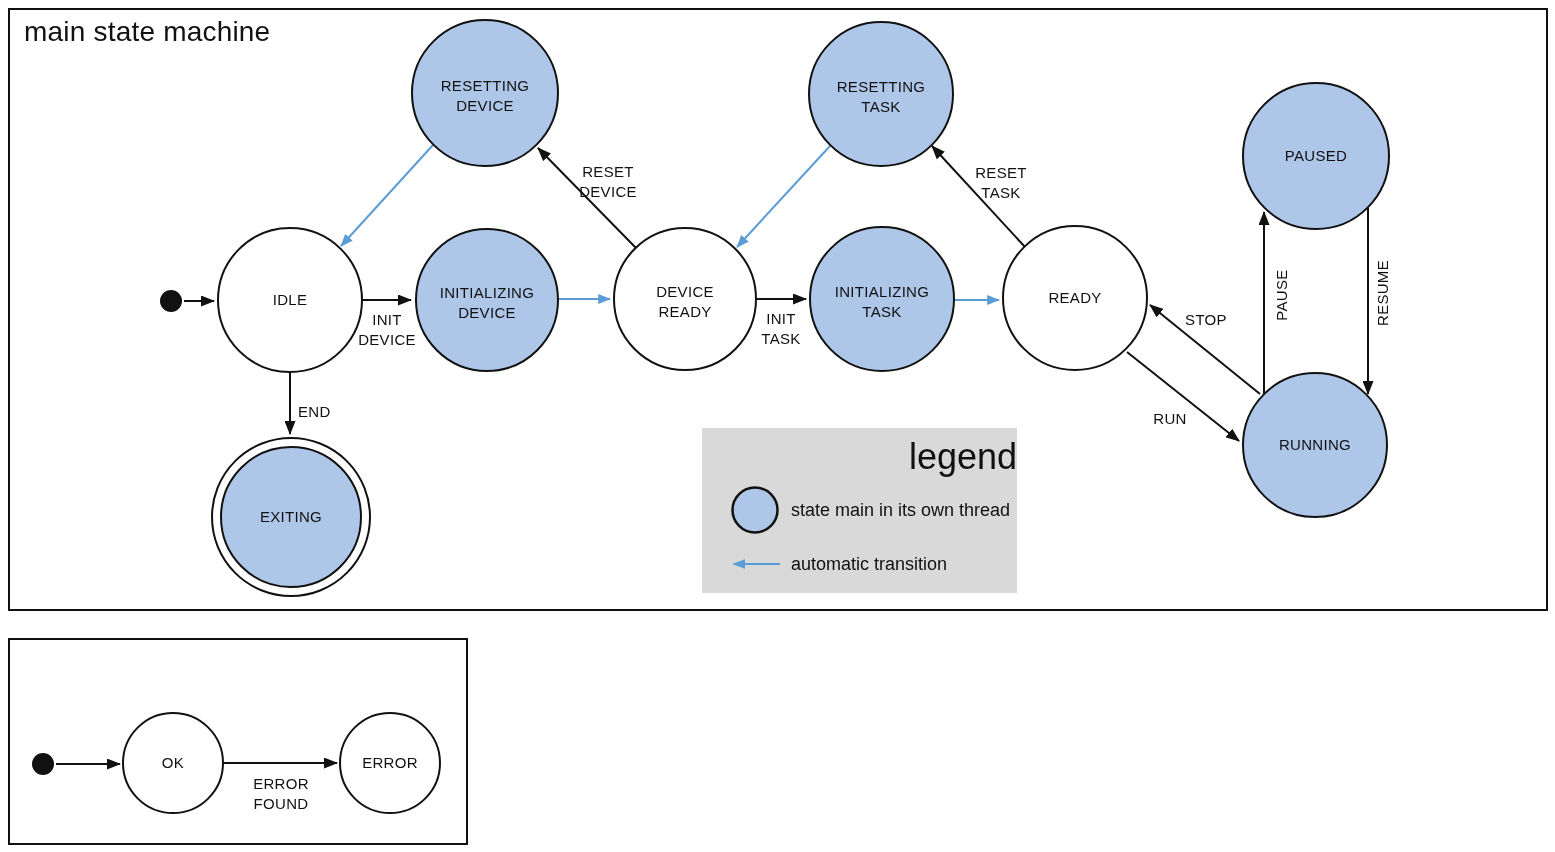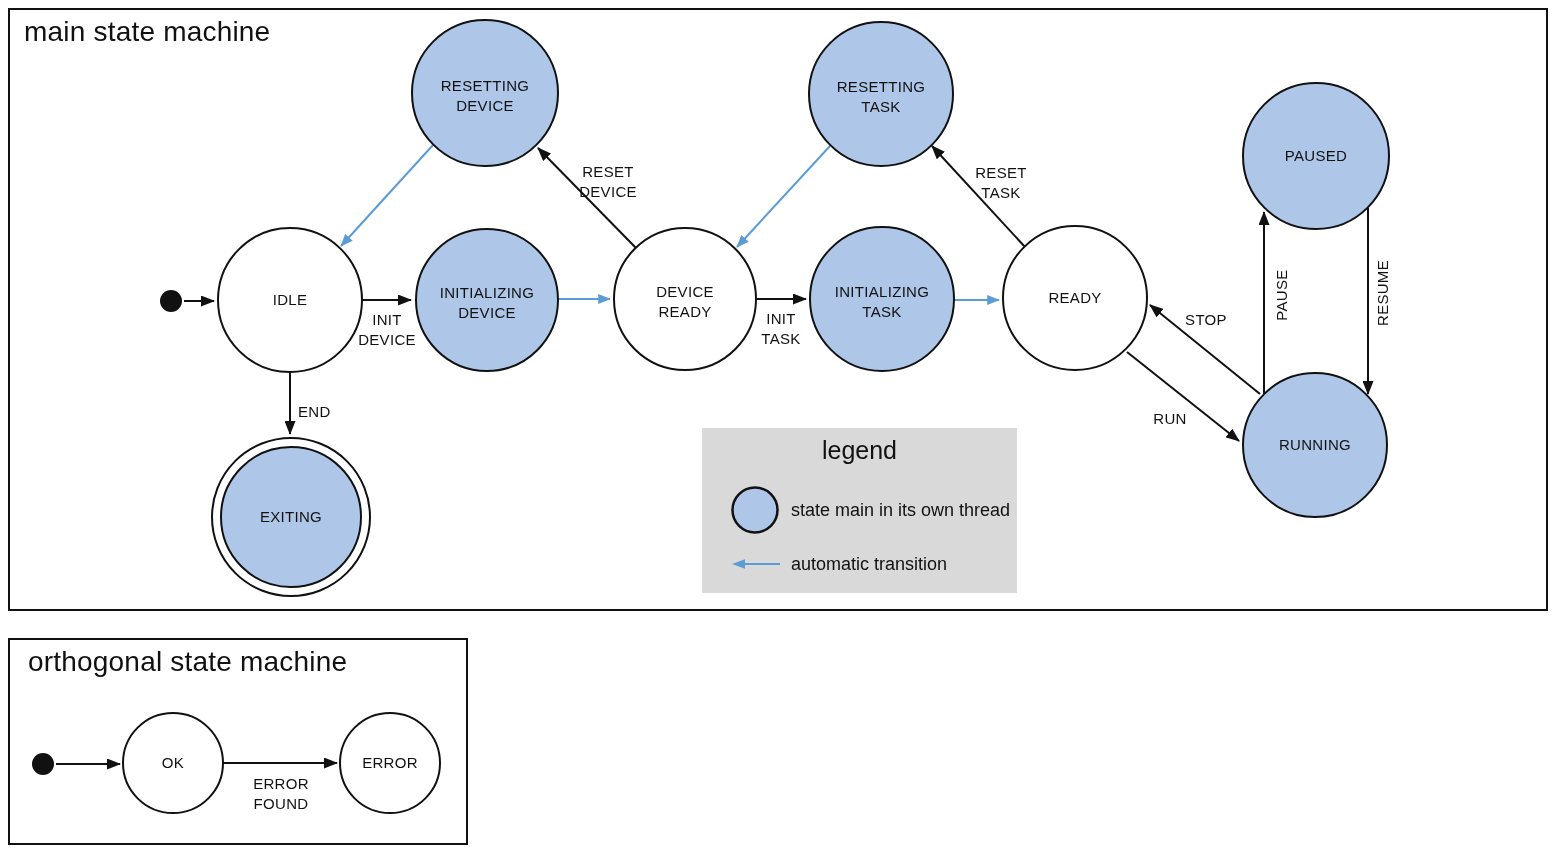--- a/index.html
+++ b/index.html
@@ -20,39 +20,38 @@
   #graph{position:absolute;left:0;top:0;}
   .state-label,.edge-label{
     font-family:"Liberation Sans","DejaVu Sans",sans-serif;
     font-size:15px;letter-spacing:0.3px;
   }
   .legend{
     position:absolute;left:702px;top:428px;width:315px;height:165px;
   }
   .legend-bg{position:absolute;left:0;top:0;width:100%;height:100%;}
   .legend-title{
-    position:absolute;left:0;top:8px;width:100%;text-align:center;
-    font-size:25px;font-weight:500;
+    position:absolute;left:0;top:8px;width:100%;text-align:right;
+    font-size:36px;font-weight:500;
   }
   .legend-swatch-circle{position:absolute;left:730px;top:485px;}
   .legend-swatch-arrow{position:absolute;left:730px;top:556px;}
   .legend-label{position:absolute;font-size:18px;line-height:20px;white-space:nowrap;}
   #legend-label-1{left:791px;top:500px;}
   #legend-label-2{left:791px;top:554px;}
 </style>
 </head>
 <body>
 
 <div class="canvas">
 
   <div class="frame" id="main-frame"></div>
   <div class="frame" id="ortho-frame"></div>
 
   <div class="frame-title" id="main-title">main state machine</div>
-  <div class="frame-title" id="ortho-title">orthogonal state machine</div>
 
   <svg id="graph" width="1555" height="852" viewBox="0 0 1555 852">
     <defs>
       <marker id="arrow-manual" viewBox="0 0 14 11" refX="13" refY="5.5" markerWidth="14" markerHeight="11" orient="auto" markerUnits="userSpaceOnUse">
         <path d="M0,0 L14,5.5 L0,11 Z" fill="#111111"></path>
       </marker>
       <marker id="arrow-auto" viewBox="0 0 14 11" refX="13" refY="5.5" markerWidth="13" markerHeight="10" orient="auto" markerUnits="userSpaceOnUse">
         <path d="M0,0 L14,5.5 L0,11 Z" fill="#5b9cd6"></path>
       </marker>
     </defs>

